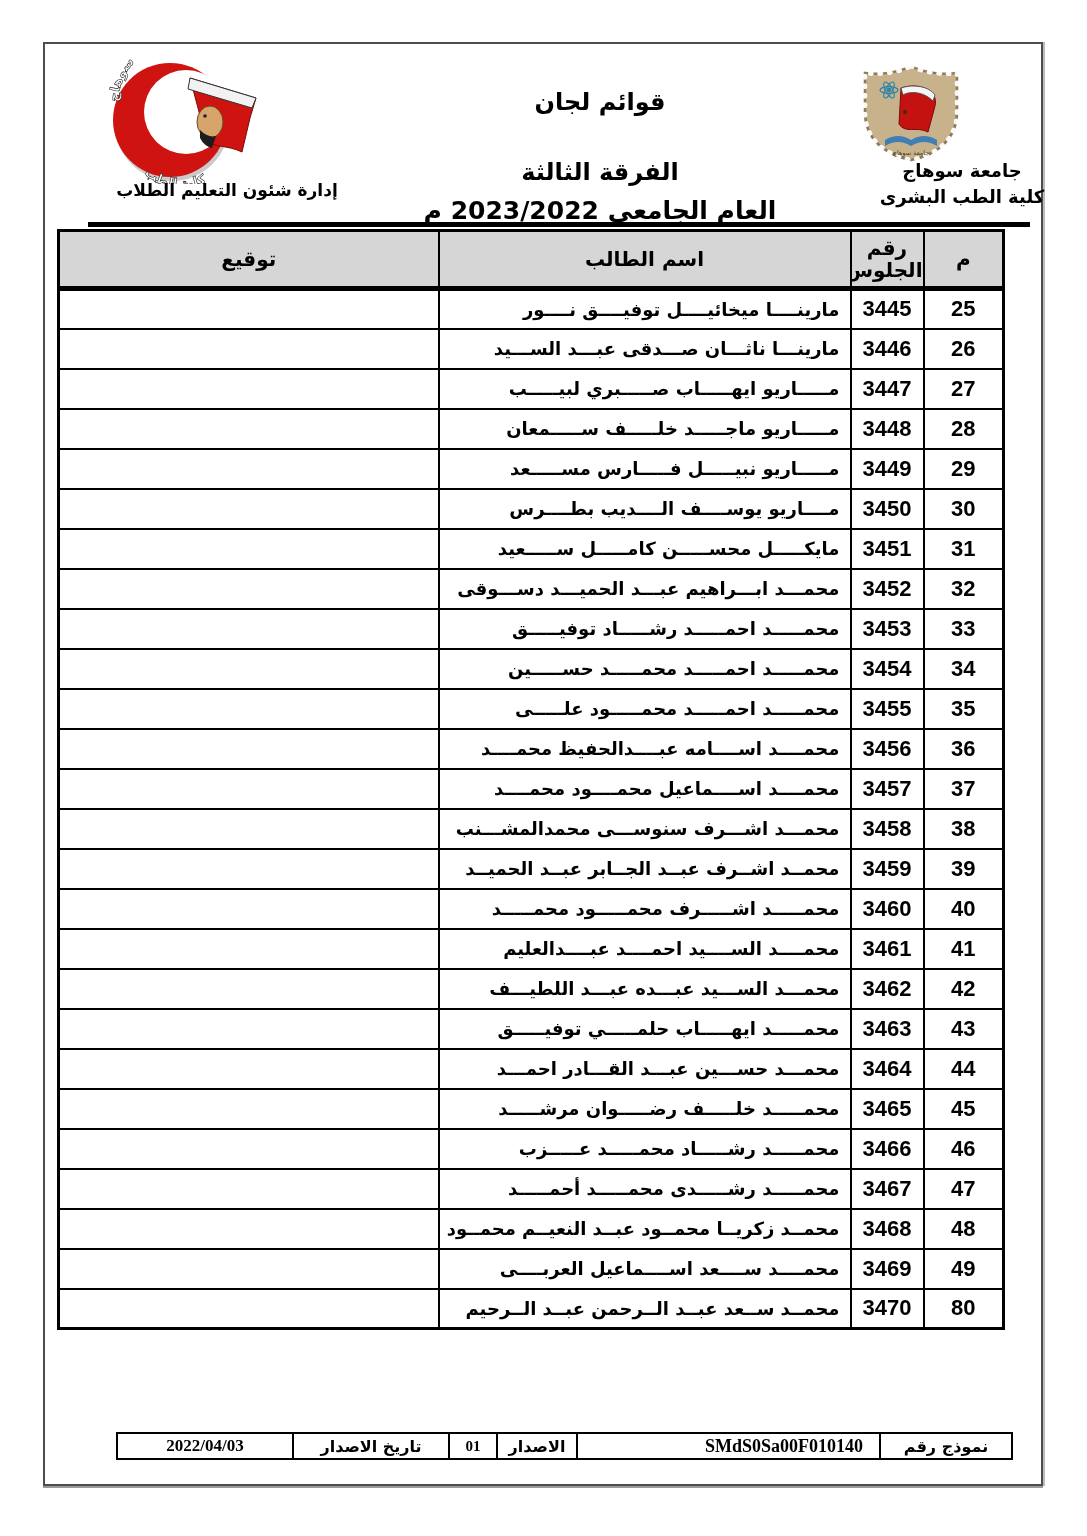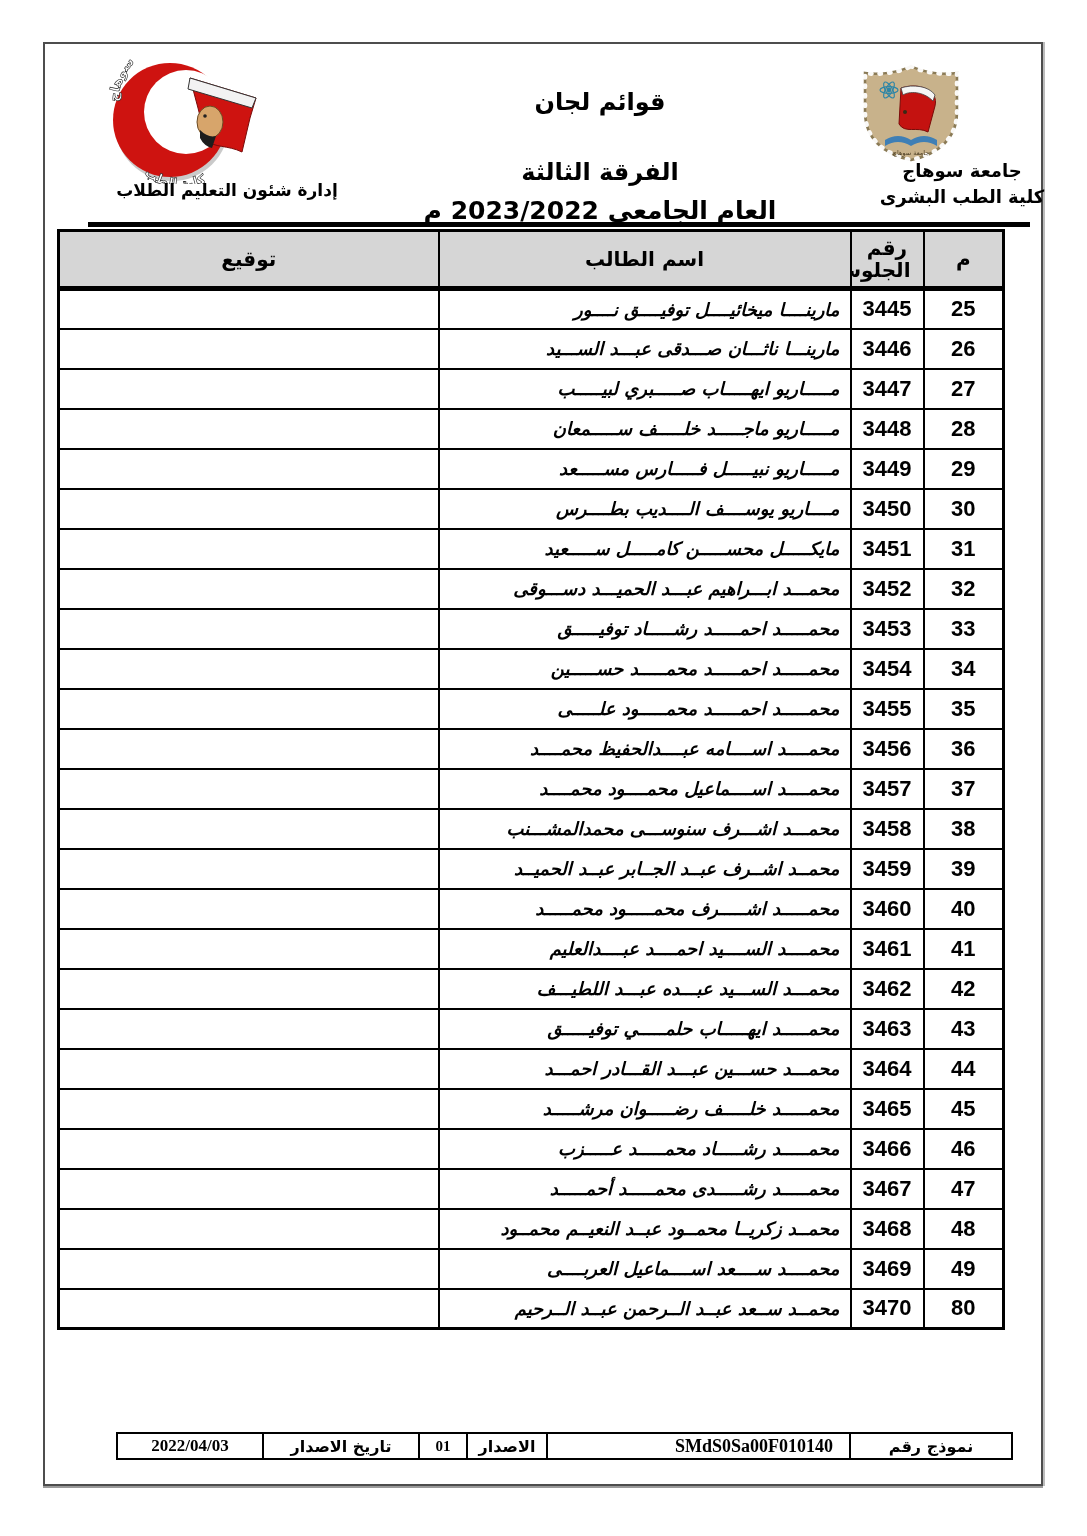--- a/index.html
+++ b/index.html
@@ -51,47 +51,47 @@
     border:3px solid #000;
   }
   table.students th,table.students td{
     border:2px solid #000;box-sizing:border-box;overflow:hidden;
   }
   table.students thead th{
     background:var(--header-gray);
     height:58px;font-weight:bold;font-size:20px;text-align:center;
     border-bottom:5px solid #000;
   }
-  th.th-seat{font-size:19px;line-height:1.12;padding:2px 12px;}
+  th.th-seat{font-size:19px;line-height:1.12;padding:2px 0;}
   table.students tbody td{height:40px;}
   .col-serial{width:80px;}
   .col-seat{width:73px;}
   .col-name{width:412px;}
   .td-serial,.td-seat{
     text-align:center;font-family:Liberation Sans, sans-serif;
     font-weight:bold;font-size:22px;
   }
   .td-name{
     text-align:right;padding:0 10px 0 4px;
-    font-weight:bold;font-size:18px;white-space:nowrap;font-style:italic;
+    font-weight:bold;font-size:18px;white-space:nowrap;
   }
   .td-sign{background:#fff;}
   
   .footer-strip{
     position:absolute;left:116px;top:1432px;width:897px;height:28px;
     display:flex;direction:rtl;
     border:2px solid #000;box-sizing:border-box;
     font-weight:bold;font-size:16px;
   }
   .footer-strip .cell{
     display:flex;align-items:center;justify-content:center;
     border-left:2px solid #000;box-sizing:border-box;height:100%;
   }
   .footer-strip .cell:last-child{border-left:none;}
-  .fc-form-label{width:162px;}
+  .fc-form-label{width:132px;}
   .fc-form-code{width:303px;justify-content:flex-end !important;padding-left:0;padding-right:0;direction:ltr;font-family:"Liberation Serif",serif;font-size:18px;}
   .fc-form-code{justify-content:flex-end;padding-right:16px;}
   .fc-issue-label{width:80px;}
   .fc-issue-value{width:48px;direction:ltr;font-family:"Liberation Serif",serif;font-size:15px;}
   .fc-date-label{width:156px;}
   .fc-date-value{flex:1;direction:ltr;font-family:"Liberation Serif",serif;font-size:17px;}
   svg text{font-family:"DejaVu Sans",sans-serif;}
 </style>
 </head>
 <body>

